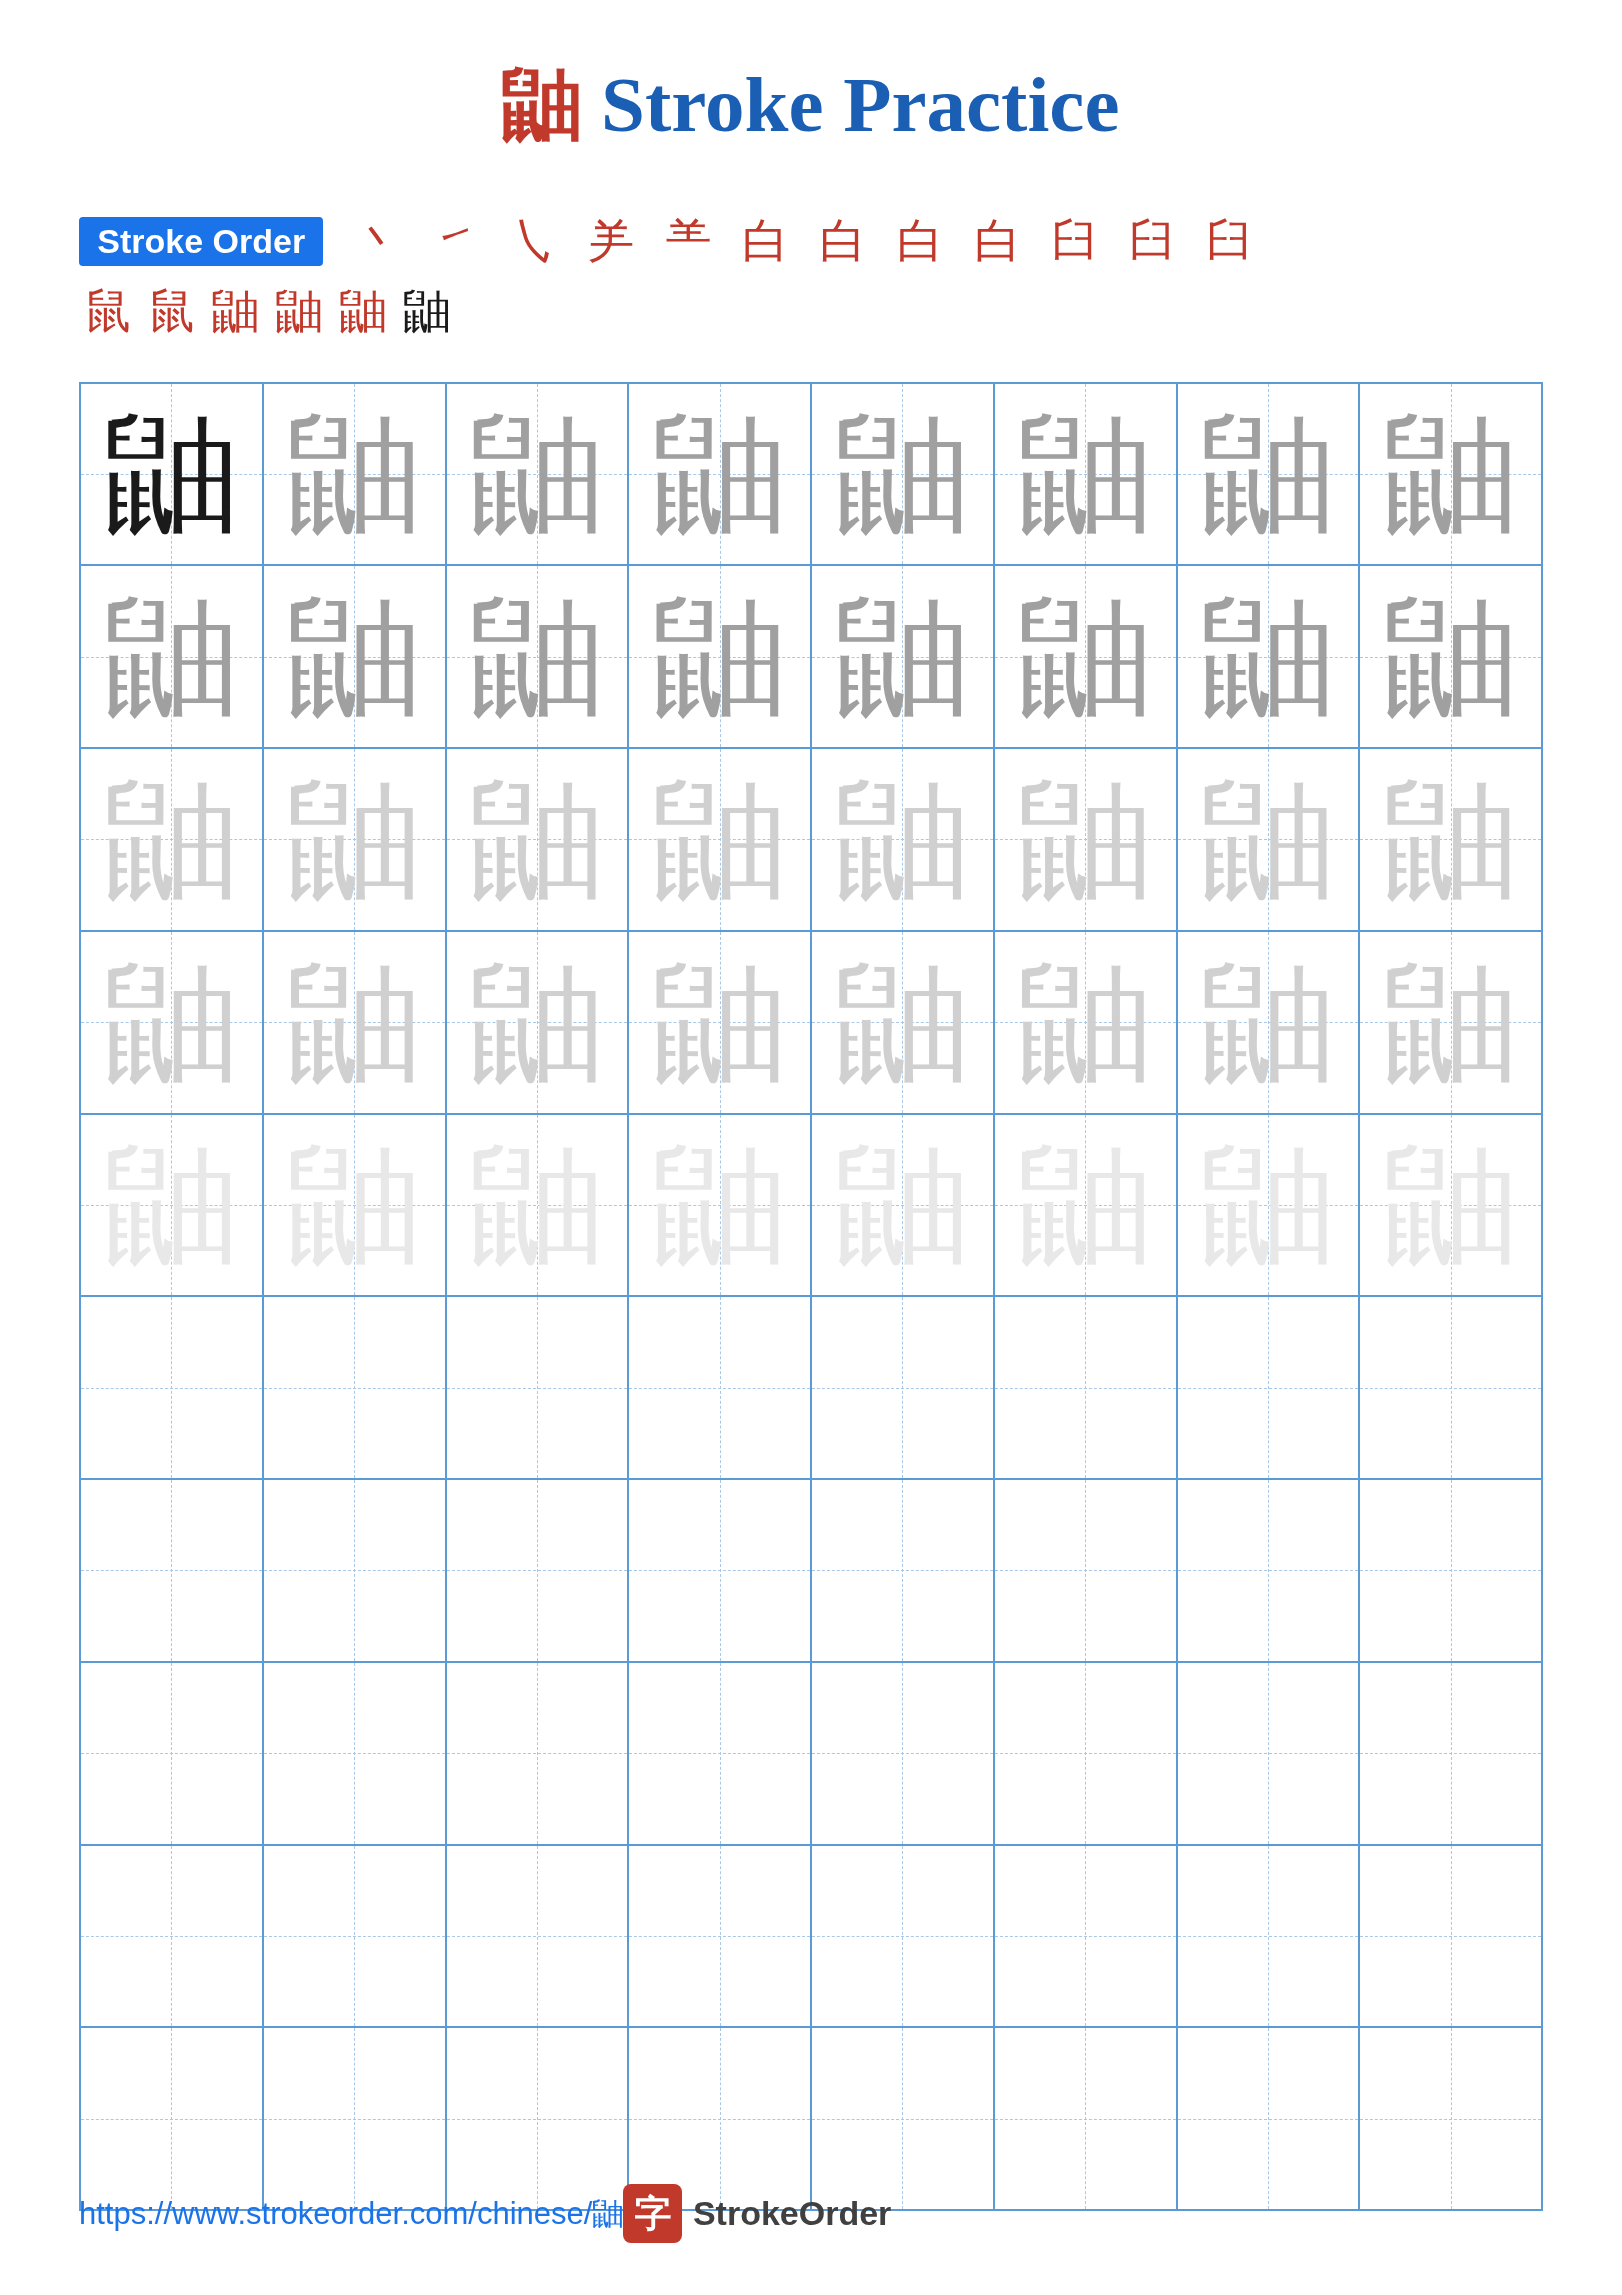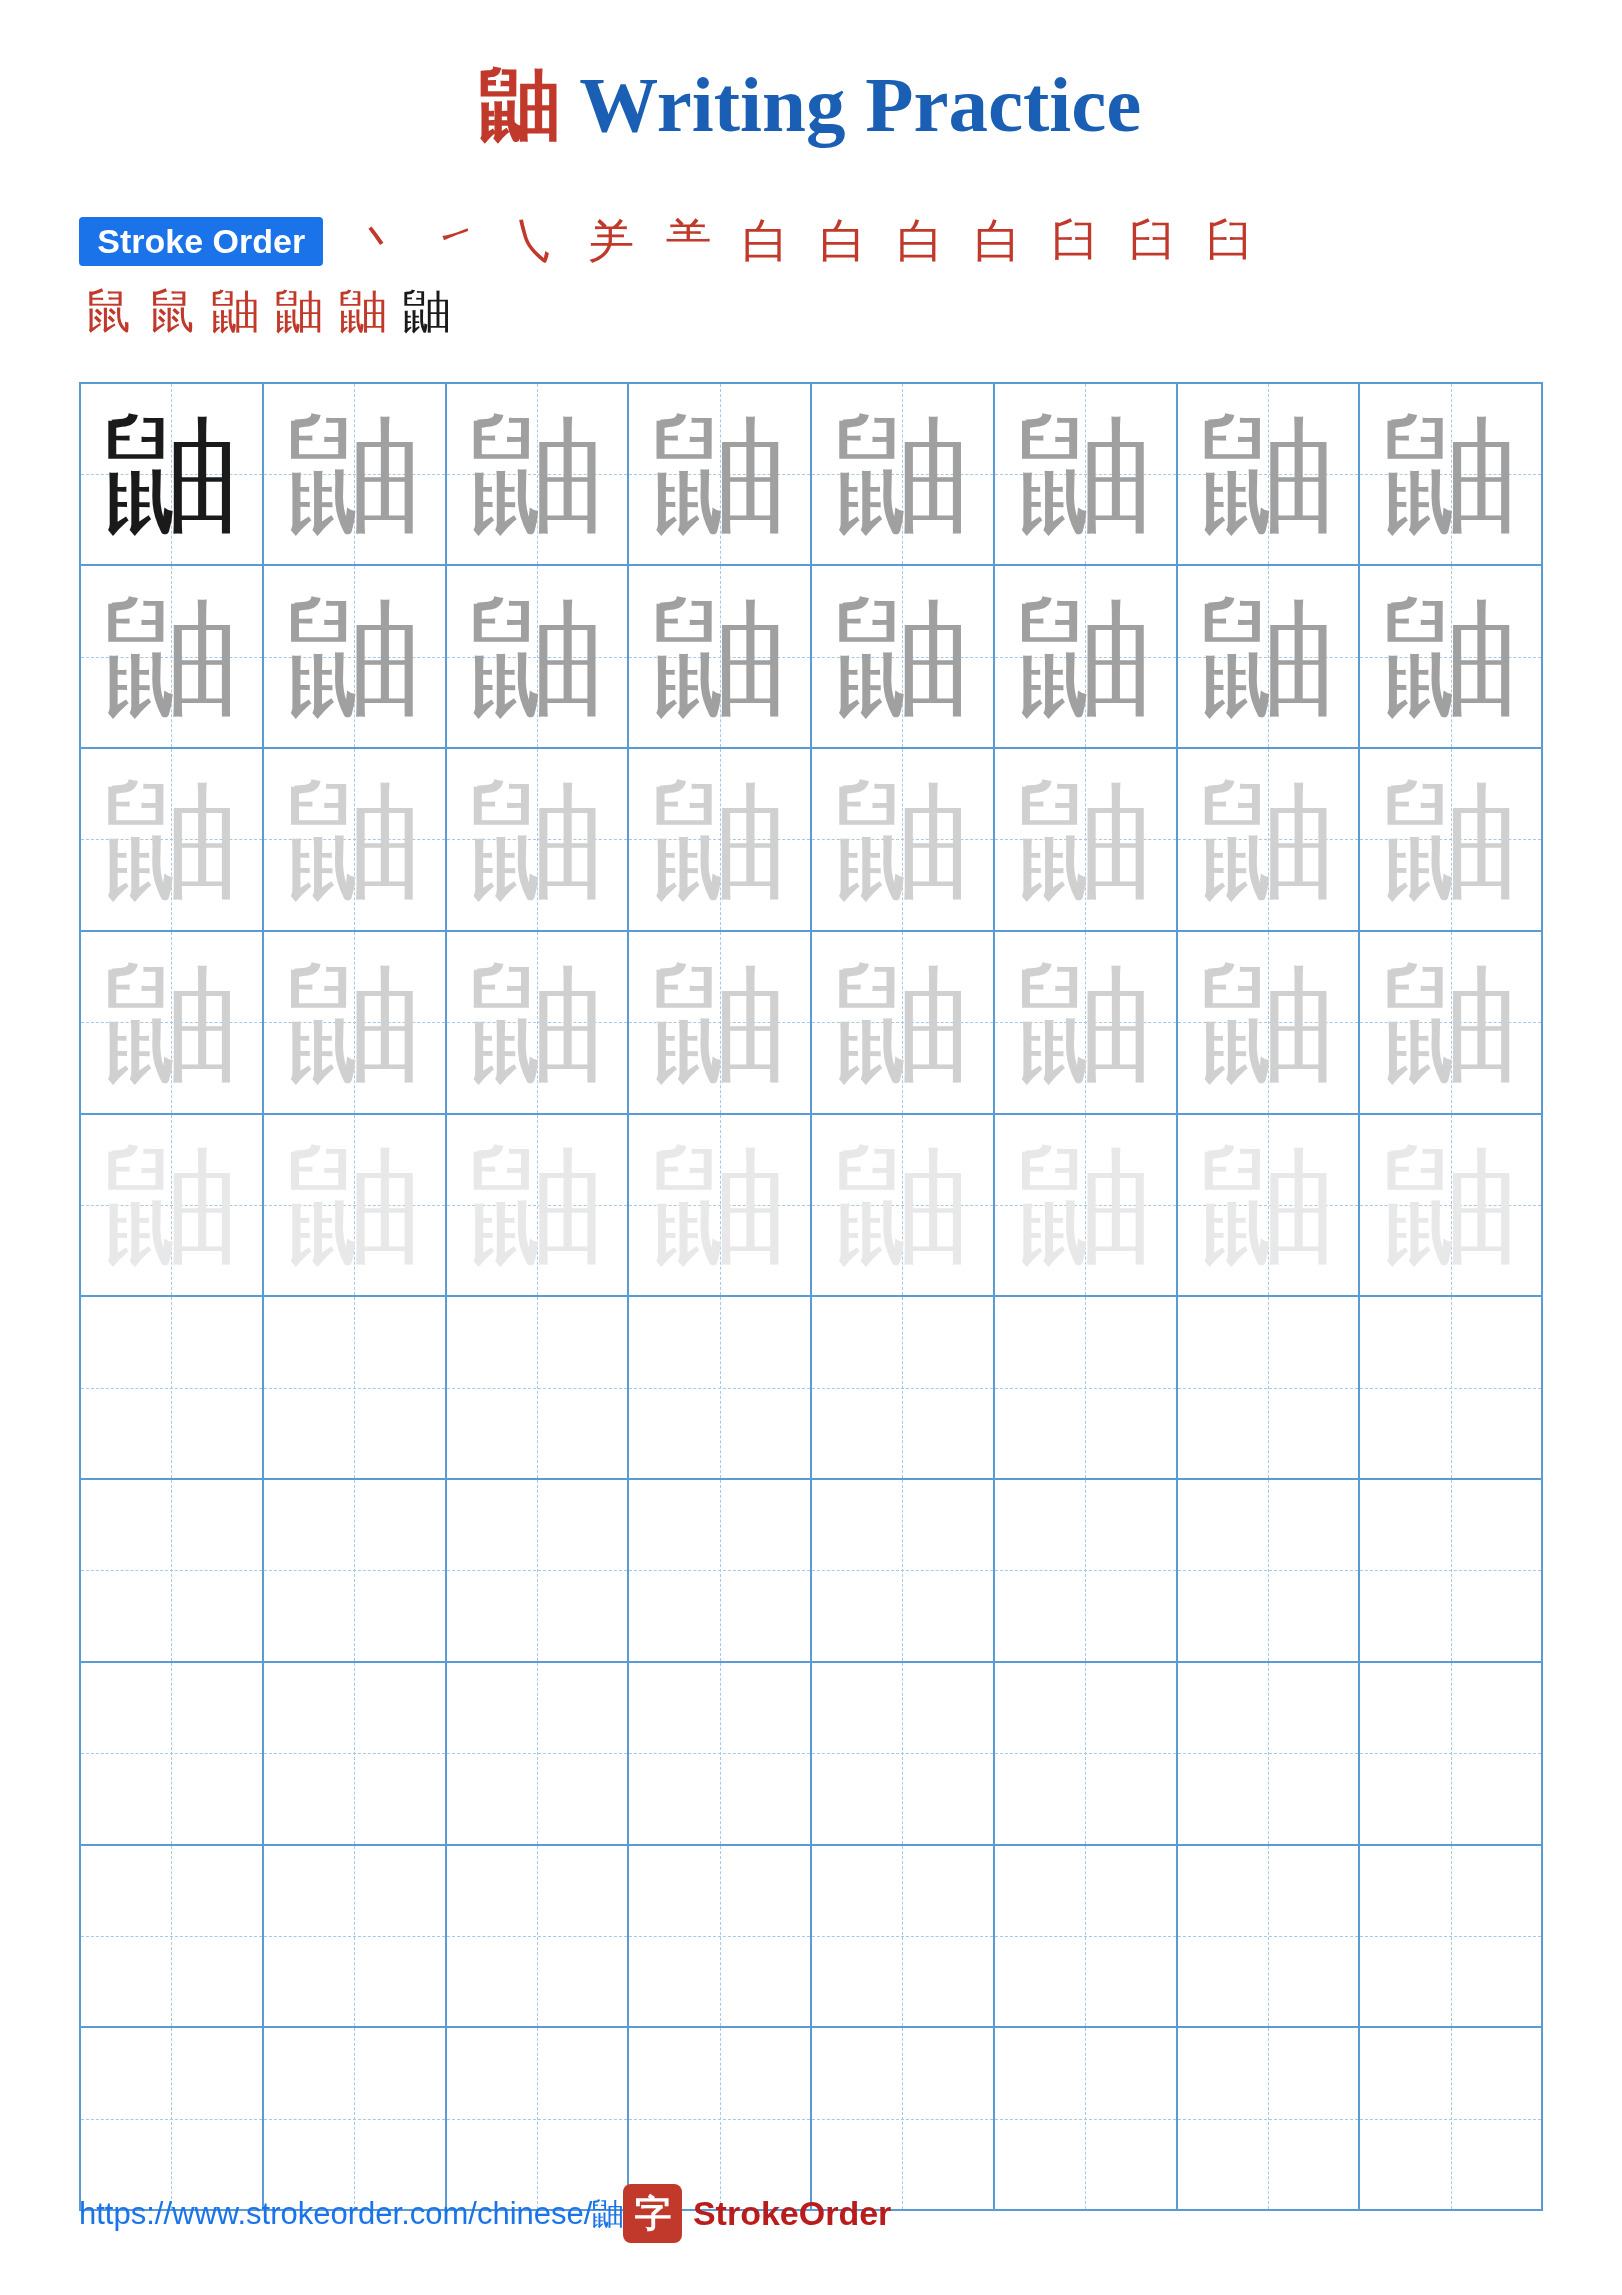--- a/index.html
+++ b/index.html
@@ -180,32 +180,32 @@
       align-items: center;
       justify-content: center;
       color: white;
       font-size: 37px;
       font-weight: bold;
     }
 
     .footer-logo-text {
       font-size: 34px;
       font-weight: bold;
-      color: #b91c1c;
+      color: #404040;
       font-family: sans-serif;
     }
   </style>
 </head>
 <body>
 
 <div class="page">
 
   <div class="title">
     <span class="title-char">鼬</span>
-    <span class="title-text">Writing Practice</span>
+    <span class="title-text">Stroke Practice</span>
   </div>
 
   <div class="stroke-order-section">
     <div class="stroke-order-row">
       <span class="stroke-order-label">Stroke Order</span>
 
       <span class="stroke-char">丶</span>
       <span class="stroke-char">㇀</span>
       <span class="stroke-char">㇂</span>
       <span class="stroke-char">⺶</span>

